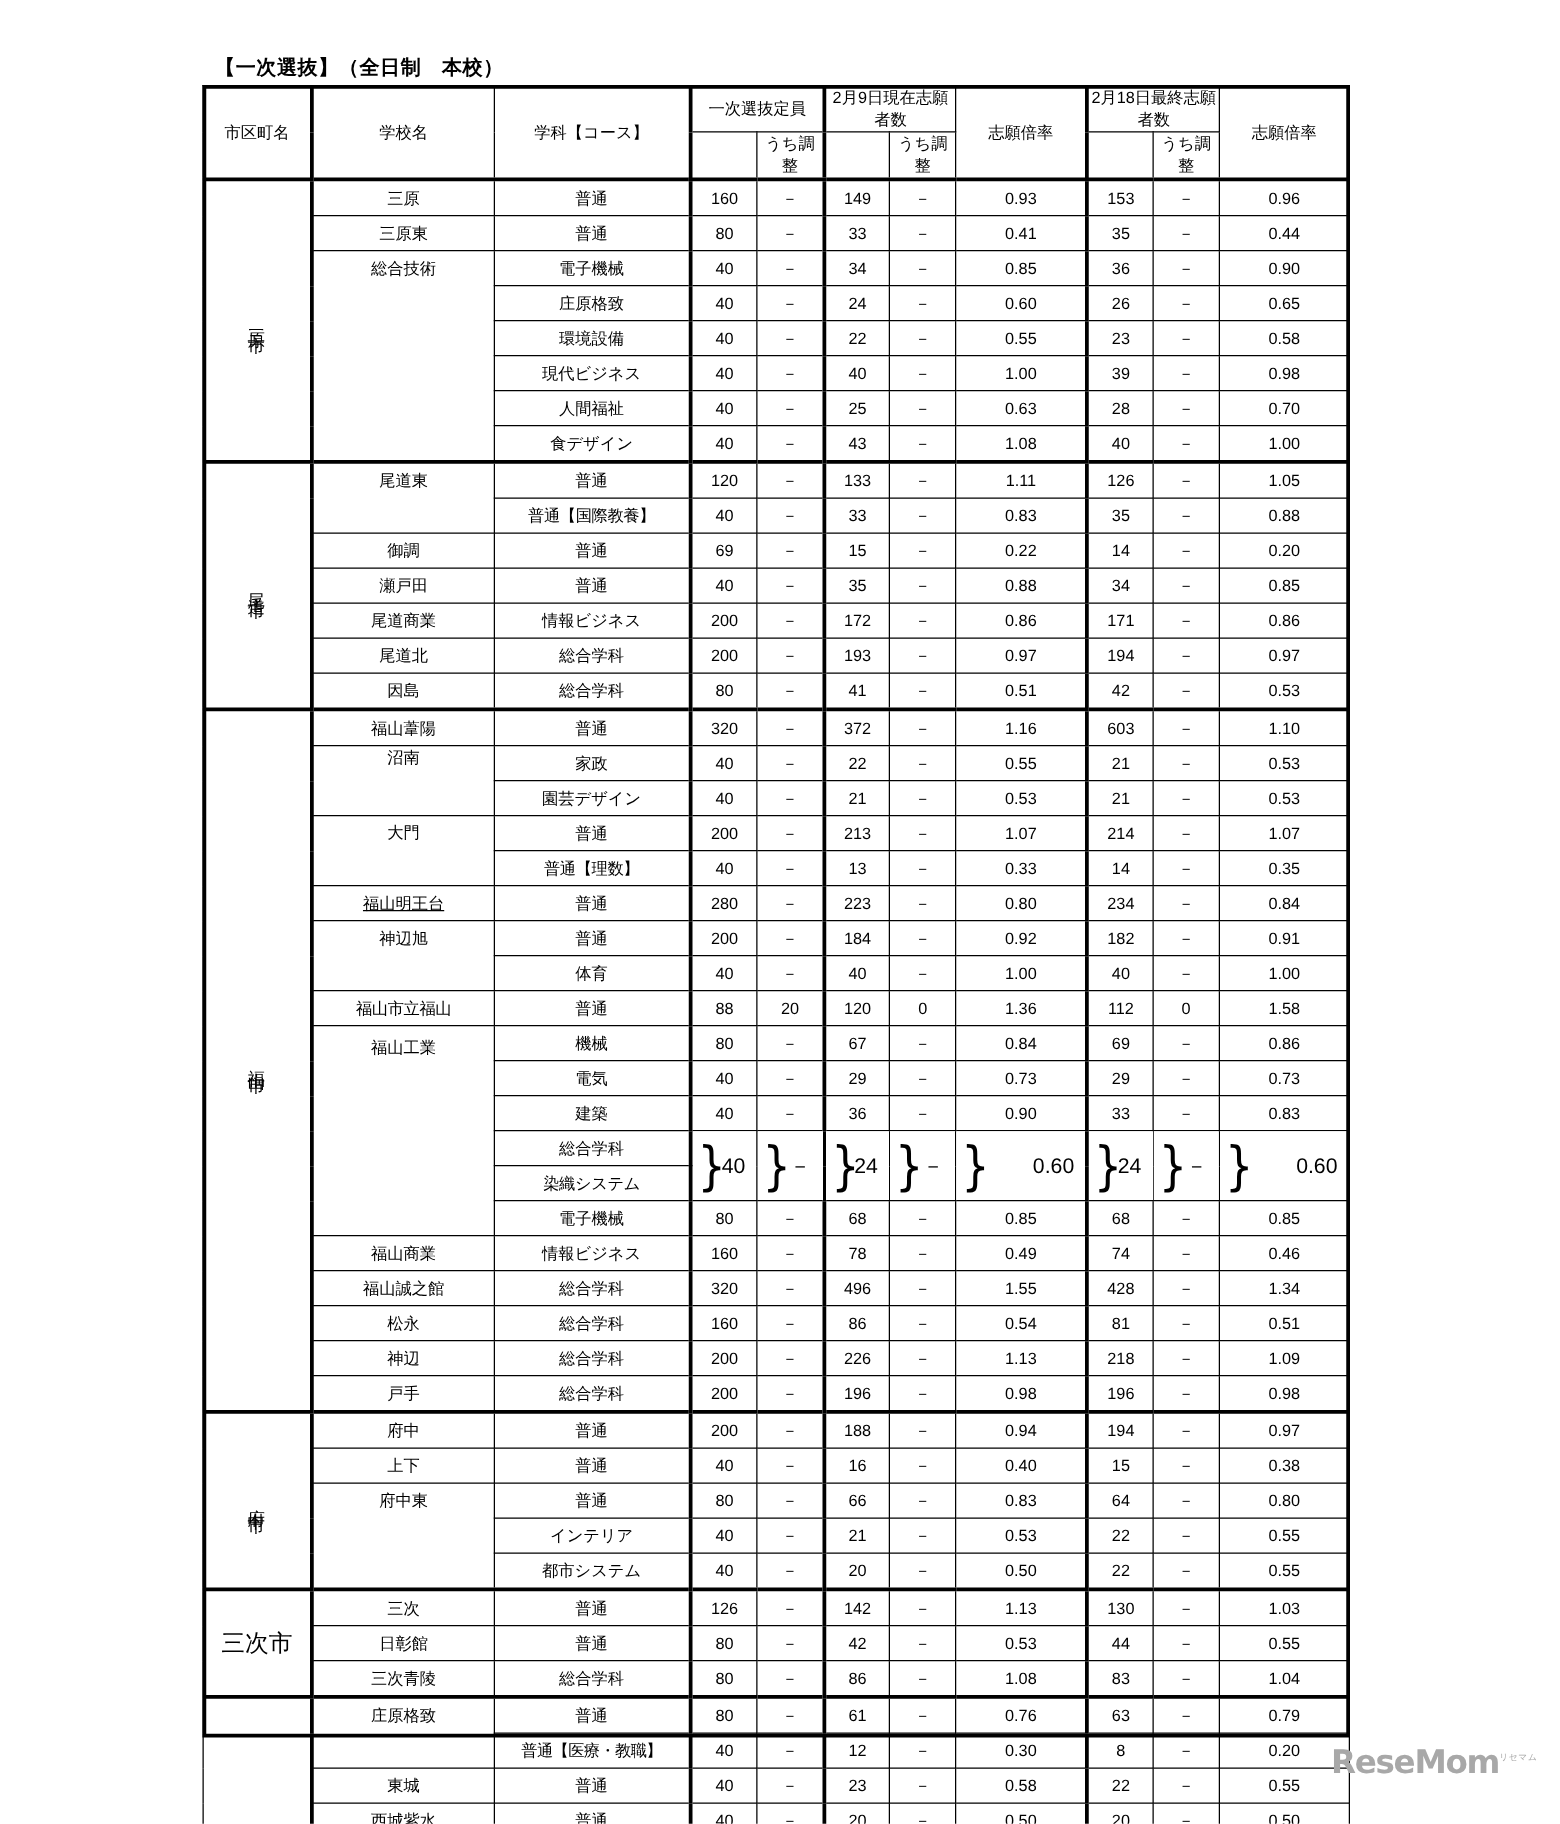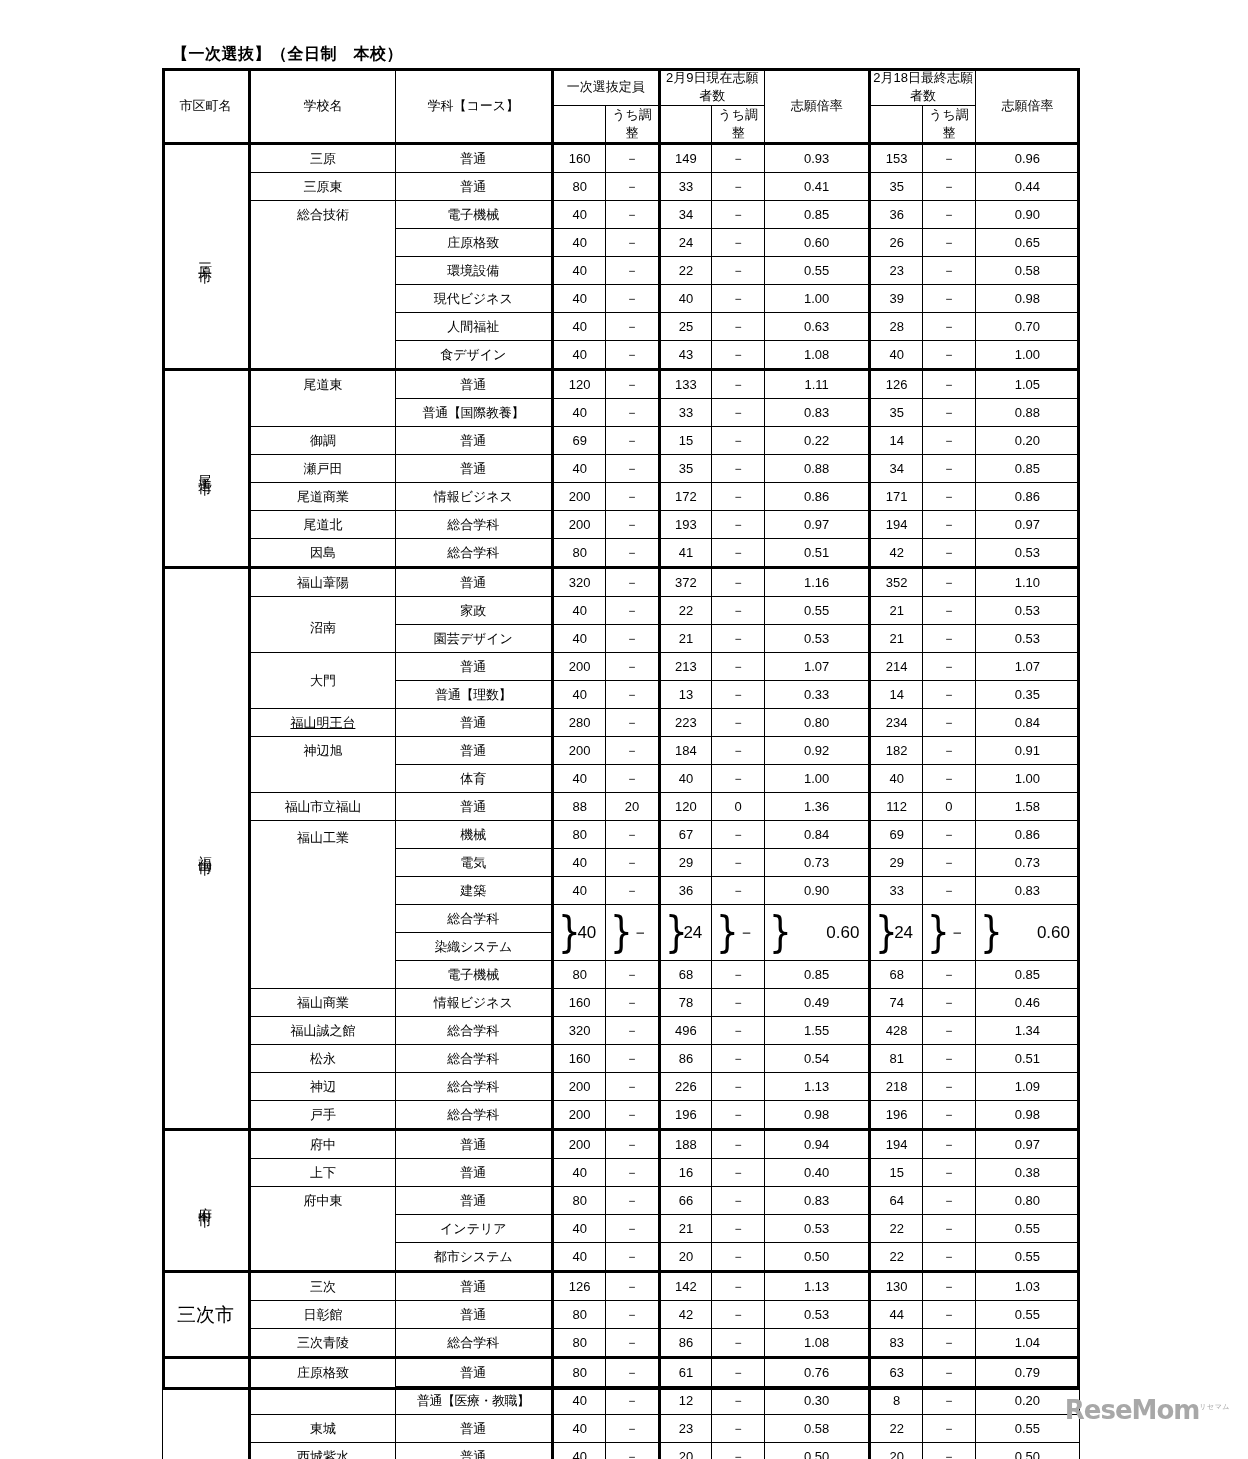--- a/index.html
+++ b/index.html
@@ -390,26 +390,26 @@
         </tr>
         <tr class="datarow blockstart">
           <td class="city" rowspan="20"><span class="vert">福山市</span></td>
           <td class="school txt" rowspan="1" style="vertical-align: middle;">福山葦陽</td>
           <td class="dept txt">普通</td>
           <td class="quota sep-left num">320</td>
           <td class="adj num">－</td>
           <td class="appl sep-left num">372</td>
           <td class="adj2 num">－</td>
           <td class="ratio num">1.16</td>
-          <td class="appl2 sep-left num">352</td>
+          <td class="appl2 sep-left num">603</td>
           <td class="adj3 num">－</td>
           <td class="ratio2 num">1.10</td>
         </tr>
         <tr class="datarow grp">
-          <td class="school txt" rowspan="2" style="vertical-align: top; padding-top: 22px;">沼南</td>
+          <td class="school txt" rowspan="2" style="vertical-align: top; padding-top: 0;">沼南</td>
           <td class="dept txt">家政</td>
           <td class="quota sep-left num">40</td>
           <td class="adj num">－</td>
           <td class="appl sep-left num">22</td>
           <td class="adj2 num">－</td>
           <td class="ratio num">0.55</td>
           <td class="appl2 sep-left num">21</td>
           <td class="adj3 num">－</td>
           <td class="ratio2 num">0.53</td>
         </tr>
@@ -418,21 +418,21 @@
           <td class="quota sep-left num">40</td>
           <td class="adj num">－</td>
           <td class="appl sep-left num">21</td>
           <td class="adj2 num">－</td>
           <td class="ratio num">0.53</td>
           <td class="appl2 sep-left num">21</td>
           <td class="adj3 num">－</td>
           <td class="ratio2 num">0.53</td>
         </tr>
         <tr class="datarow grp">
-          <td class="school txt" rowspan="2" style="vertical-align: top; padding-top: 19px;">大門</td>
+          <td class="school txt" rowspan="2" style="vertical-align: top; padding-top: 4px;">大門</td>
           <td class="dept txt">普通</td>
           <td class="quota sep-left num">200</td>
           <td class="adj num">－</td>
           <td class="appl sep-left num">213</td>
           <td class="adj2 num">－</td>
           <td class="ratio num">1.07</td>
           <td class="appl2 sep-left num">214</td>
           <td class="adj3 num">－</td>
           <td class="ratio2 num">1.07</td>
         </tr>

